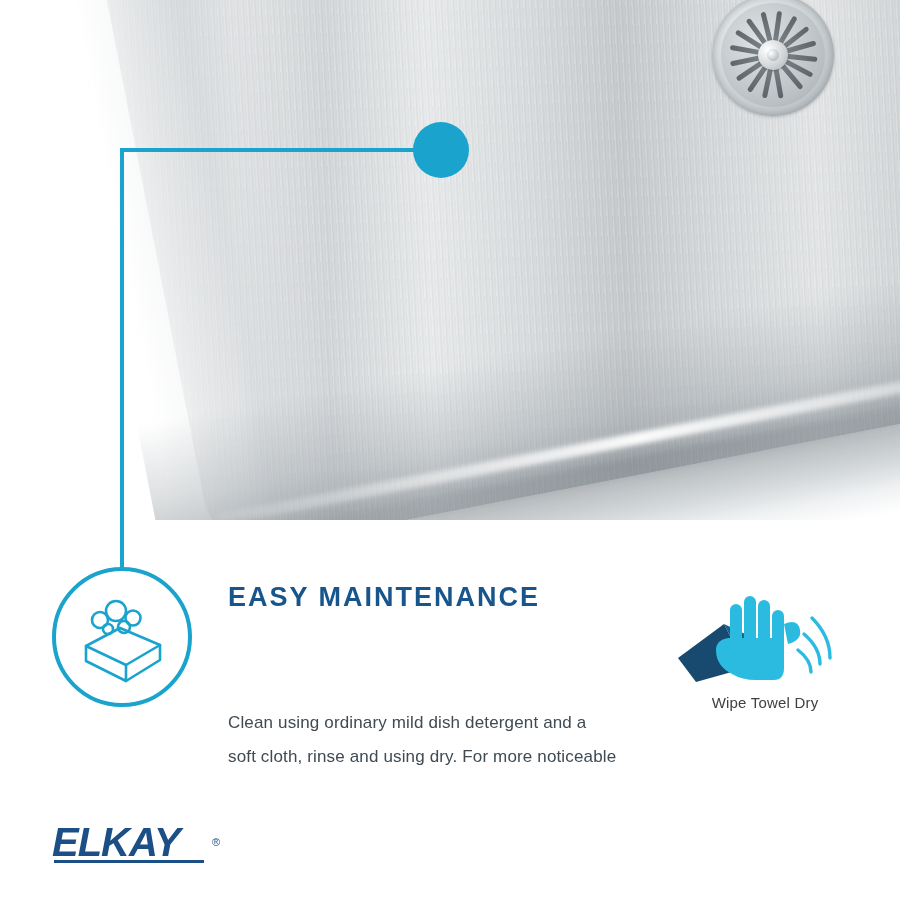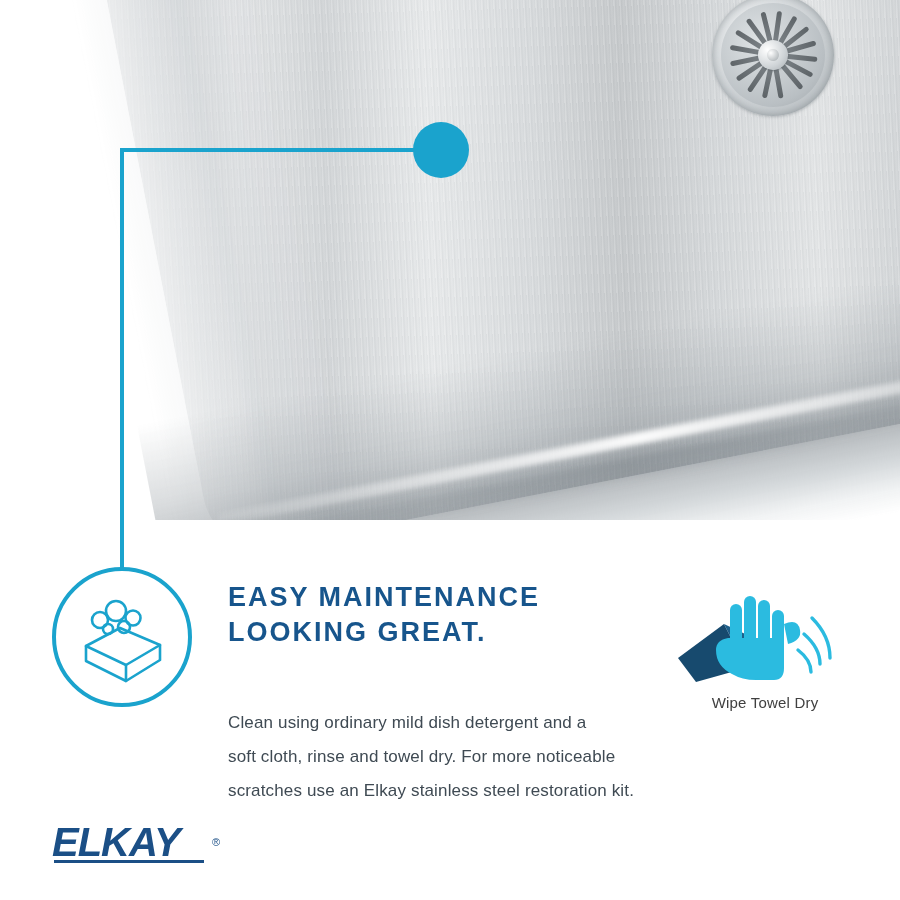--- a/index.html
+++ b/index.html
@@ -259,27 +259,25 @@
       <circle cx="100" cy="620" r="8"></circle>
       <circle cx="116" cy="611" r="10"></circle>
       <circle cx="133" cy="618" r="7.5"></circle>
       <circle cx="124" cy="627" r="6"></circle>
       <circle cx="108" cy="629" r="5"></circle>
     </g>
   </svg>
 
   <div class="feature-head">
     <div>EASY MAINTENANCE</div>
-    <div>LOOKING GREAT.</div>
   </div>
 
   <div class="feature-body">
     <div>Clean using ordinary mild dish detergent and a</div>
-    <div>soft cloth, rinse and towel dry. For more noticeable</div>
-    <div>scratches use an Elkay stainless steel restoration kit.</div>
+    <div>soft cloth, rinse and using dry. For more noticeable</div>
   </div>
 
   <svg class="wipe" viewBox="0 0 186 130">
 
     <path d="M6,74 L52,40 L74,84 L24,98 Z" fill="#174a6e"></path>
     <path d="M52,40 L74,84 L86,56 Z" fill="#1d5f8a"></path>
 
     <g fill="#2bbbe0">
       <rect x="58" y="20" width="12" height="46" rx="6"></rect>
       <rect x="72" y="12" width="12" height="54" rx="6"></rect>

